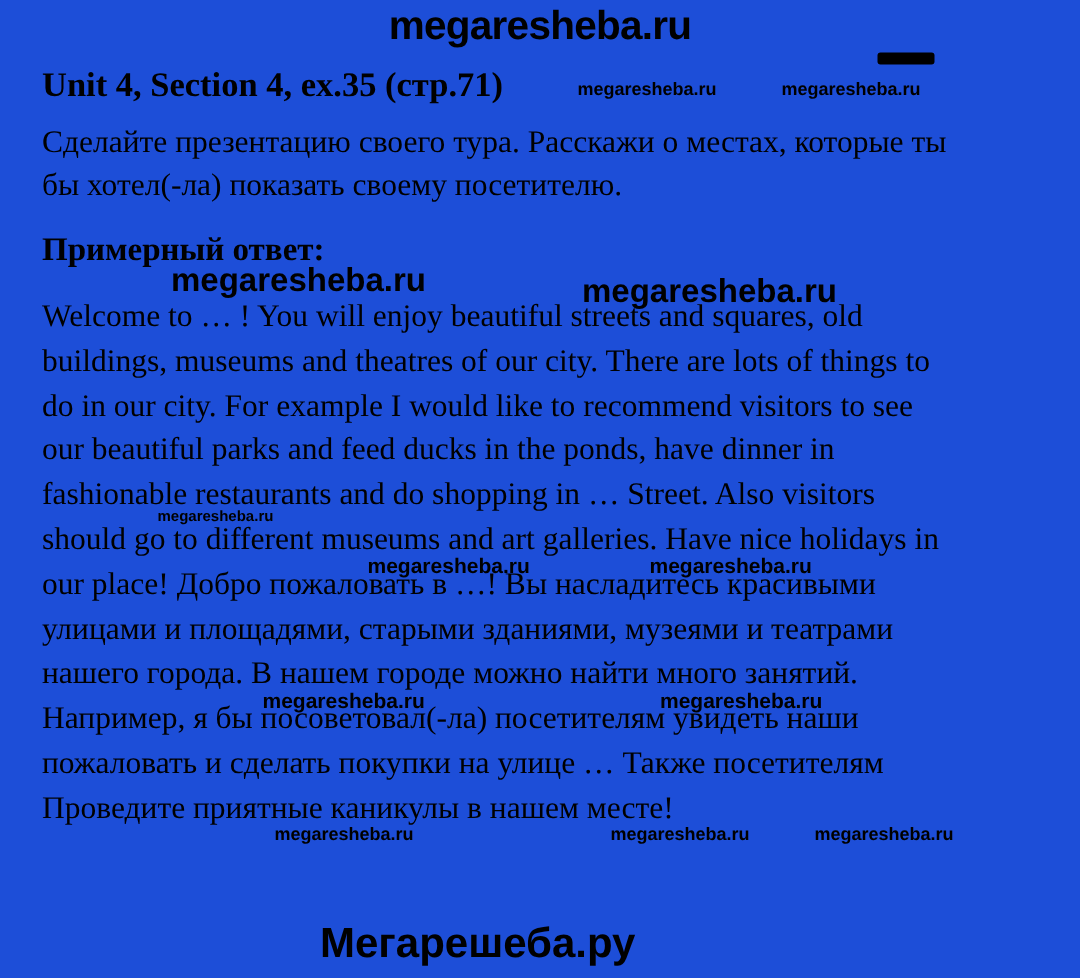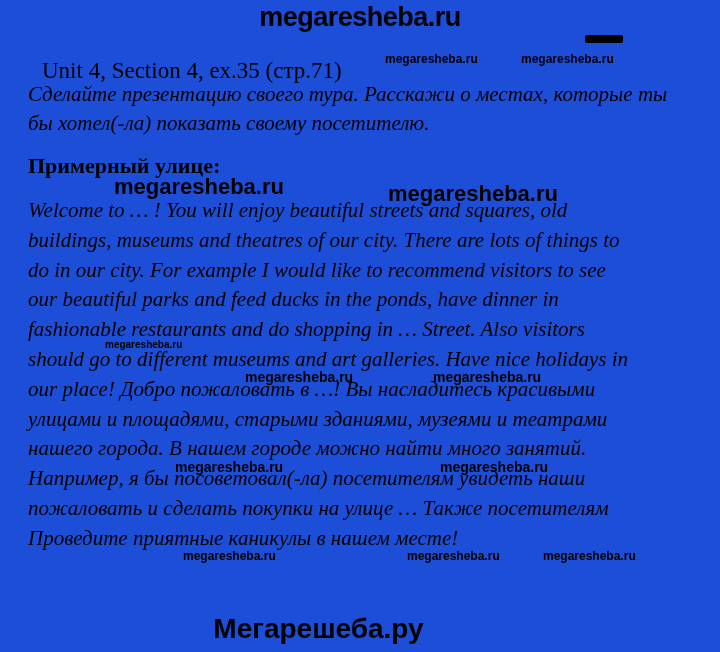--- a/index.html
+++ b/index.html
@@ -7,36 +7,36 @@
     position:relative; width:720px; height:652px;
     background:#1d4ed8; color:#000000; overflow:hidden;
     font-family:"Liberation Serif", serif;
   }
   .top-title {
     position:absolute; top:2px; left:0; width:720px; text-align:center;
     font-family:"Liberation Sans", sans-serif; font-weight:bold;
     font-size:27px; letter-spacing:-0.5px;
   }
   .heading {
-    position:absolute; left:28px; top:44px; margin:14px;
-    font-family:"Liberation Serif", serif; font-weight:normal; font-size:23px;
+    position:absolute; left:28px; top:44px; margin:0;
+    font-family:"Liberation Serif", serif; font-weight:bold; font-size:23px;
   }
   .task {
     position:absolute; left:28px; top:80px; width:670px;
     font-size:21px; line-height:29px;
   }
   .answer-label {
     position:absolute; left:28px; top:153px;
     font-weight:bold; font-size:22px;
   }
   .answer {
     position:absolute; left:28px; top:196px; width:680px;
     font-size:21px; line-height:29.8px;
   }
-  .line { white-space:nowrap;font-style:italic; }
+  .line { white-space:nowrap; }
   .footer-title {
     position:absolute; top:613px; left:0; width:637px; text-align:center;
     font-family:"Liberation Sans", sans-serif; font-weight:bold; font-size:28px;
   }
   .wm {
     position:absolute; color:#000000; white-space:nowrap;
     font-family:"Liberation Sans", sans-serif; font-weight:bold;
   }
   .wm-top1 { left:385px; top:52px; font-size:12px; }
   .wm-top2 { left:521px; top:52px; font-size:12px; }
@@ -66,21 +66,21 @@
   <span class="wm wm-top1">megaresheba.ru</span>
   <span class="wm wm-top2">megaresheba.ru</span>
 
   <h1 class="heading">Unit 4, Section 4, ex.35 (стр.71)</h1>
 
   <div class="task">
     <div class="line">Сделайте презентацию своего тура. Расскажи о местах, которые ты</div>
     <div class="line">бы хотел(-ла) показать своему посетителю.</div>
   </div>
 
-  <div class="answer-label">Примерный улице:</div>
+  <div class="answer-label">Примерный ответ:</div>
 
   <span class="wm wm-big1">megaresheba.ru</span>
   <span class="wm wm-big2">megaresheba.ru</span>
 
   <div class="answer">
     <div class="line">Welcome to … ! You will enjoy beautiful streets and squares, old</div>
     <div class="line">buildings, museums and theatres of our city. There are lots of things to</div>
     <div class="line">do in our city. For example I would like to recommend visitors to see</div>
     <div class="line">our beautiful parks and feed ducks in the ponds, have dinner in</div>
     <div class="line">fashionable restaurants and do shopping in … Street. Also visitors</div>

